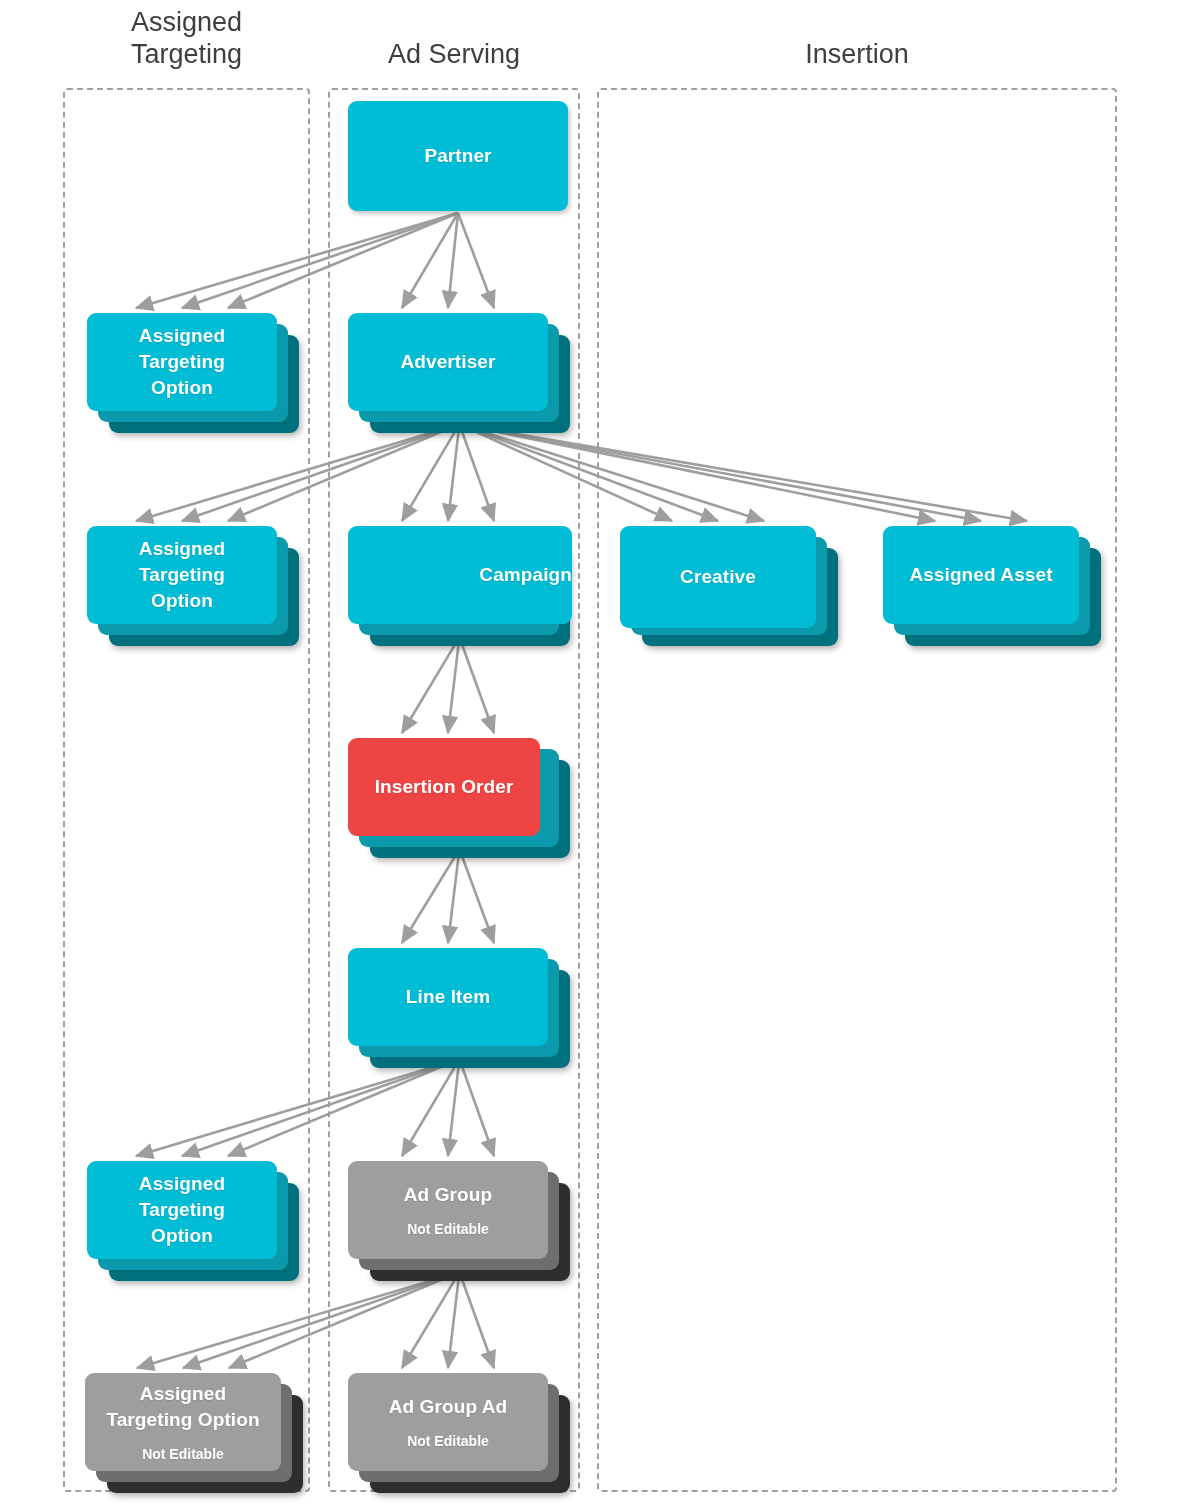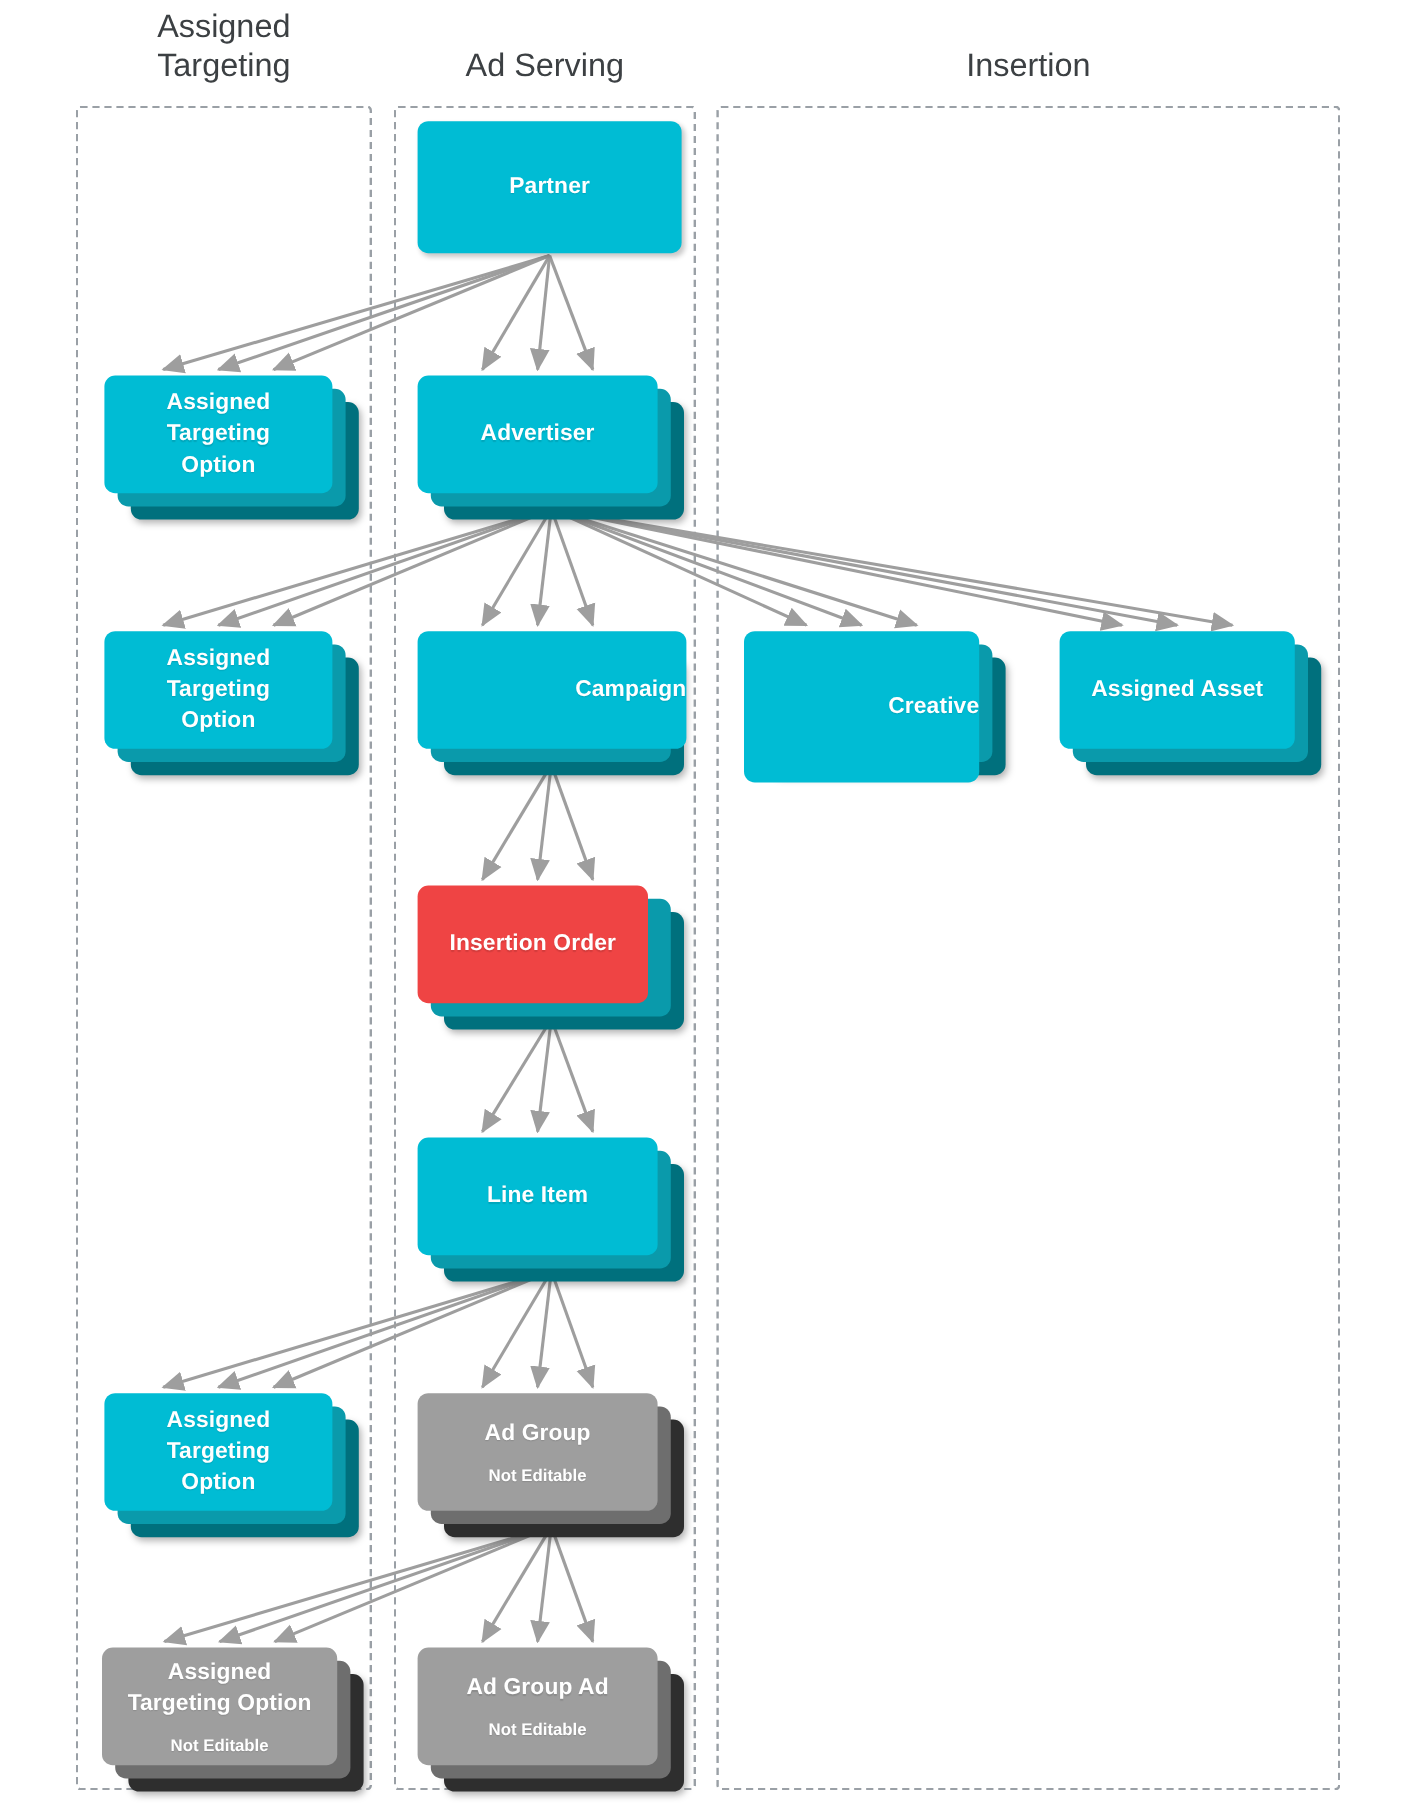--- a/index.html
+++ b/index.html
@@ -132,21 +132,21 @@
       <div class="node" style="left: 348px; top: 526px; width: 222px; height: 120px;">
         <div class="layer l3" style="left: 22px; top: 22px; width: 200px; height: 98px; background: rgb(0, 112, 125);"></div>
         <div class="layer" style="left: 11px; top: 11px; width: 200px; height: 98px; background: rgb(10, 154, 171);"></div>
         <div class="face" style="left: 0px; top: 0px; width: 224px; height: 98px; background: rgb(0, 188, 212); color: rgb(255, 255, 255); align-items: flex-end;">
           <div class="title" style="white-space: pre-line;">Campaign</div>
         </div>
       </div>
       <div class="node" style="left: 620px; top: 526px; width: 218px; height: 120px;">
         <div class="layer l3" style="left: 22px; top: 22px; width: 196px; height: 98px; background: rgb(0, 112, 125);"></div>
         <div class="layer" style="left: 11px; top: 11px; width: 196px; height: 98px; background: rgb(10, 154, 171);"></div>
-        <div class="face" style="left: 0px; top: 0px; width: 196px; height: 126px; background: rgb(0, 188, 212); color: rgb(255, 255, 255); align-items: flex-end;">
+        <div class="face" style="left: 0px; top: 0px; width: 196px; height: 102px; background: rgb(0, 188, 212); color: rgb(255, 255, 255);">
           <div class="title" style="white-space: pre-line;">Creative</div>
         </div>
       </div>
       <div class="node" style="left: 883px; top: 526px; width: 218px; height: 120px;">
         <div class="layer l3" style="left: 22px; top: 22px; width: 196px; height: 98px; background: rgb(0, 112, 125);"></div>
         <div class="layer" style="left: 11px; top: 11px; width: 196px; height: 98px; background: rgb(10, 154, 171);"></div>
         <div class="face" style="left: 0px; top: 0px; width: 196px; height: 98px; background: rgb(0, 188, 212); color: rgb(255, 255, 255);">
           <div class="title" style="white-space: pre-line;">Assigned Asset</div>
         </div>
       </div>

